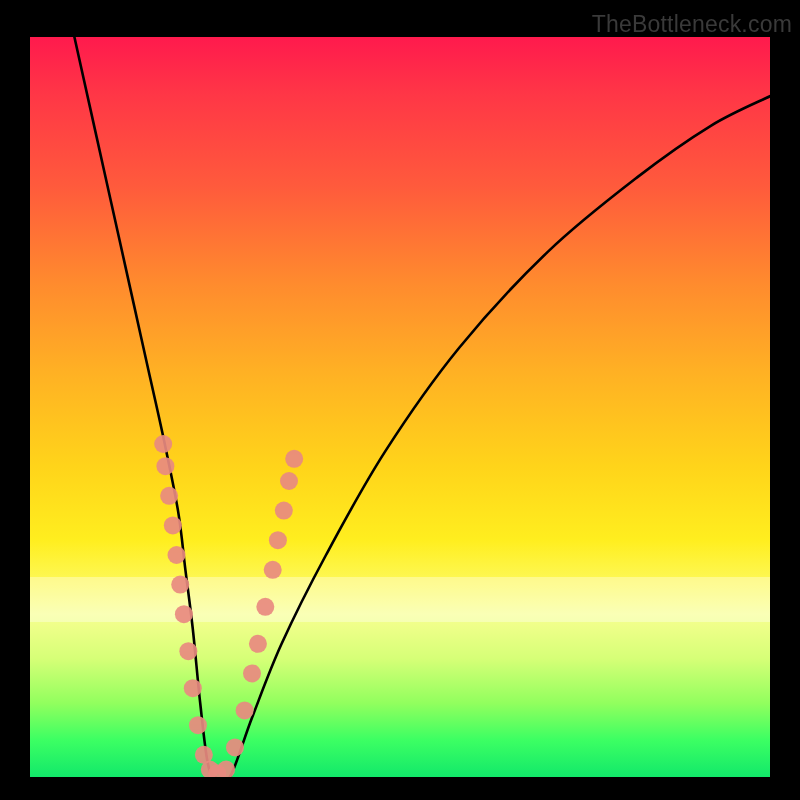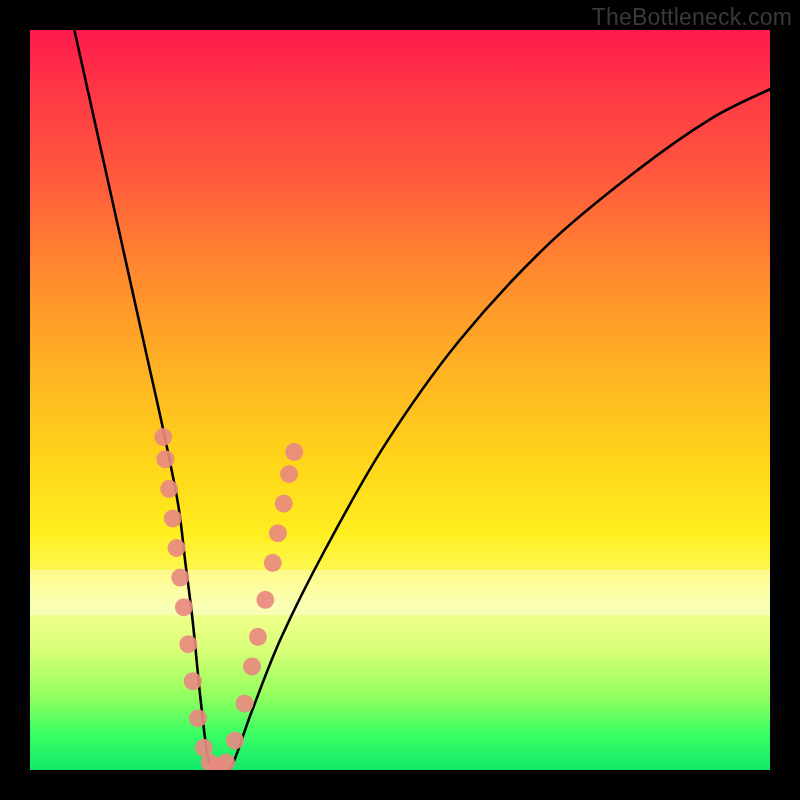--- a/index.html
+++ b/index.html
@@ -9,20 +9,21 @@
     height: 800px;
     overflow: hidden;
     background: #000;
     font-family: Arial, Helvetica, sans-serif;
   }
   .outer {
     position: relative;
     width: 800px;
     height: 596px;
     background: #000;
+    margin-top: 7px;
   }
   .plot {
     position: absolute;
     left: 30px;
     top: 30px;
     width: 740px;
     height: 740px;
     background: linear-gradient(
       to bottom,
       #ff1a4d 0%,

